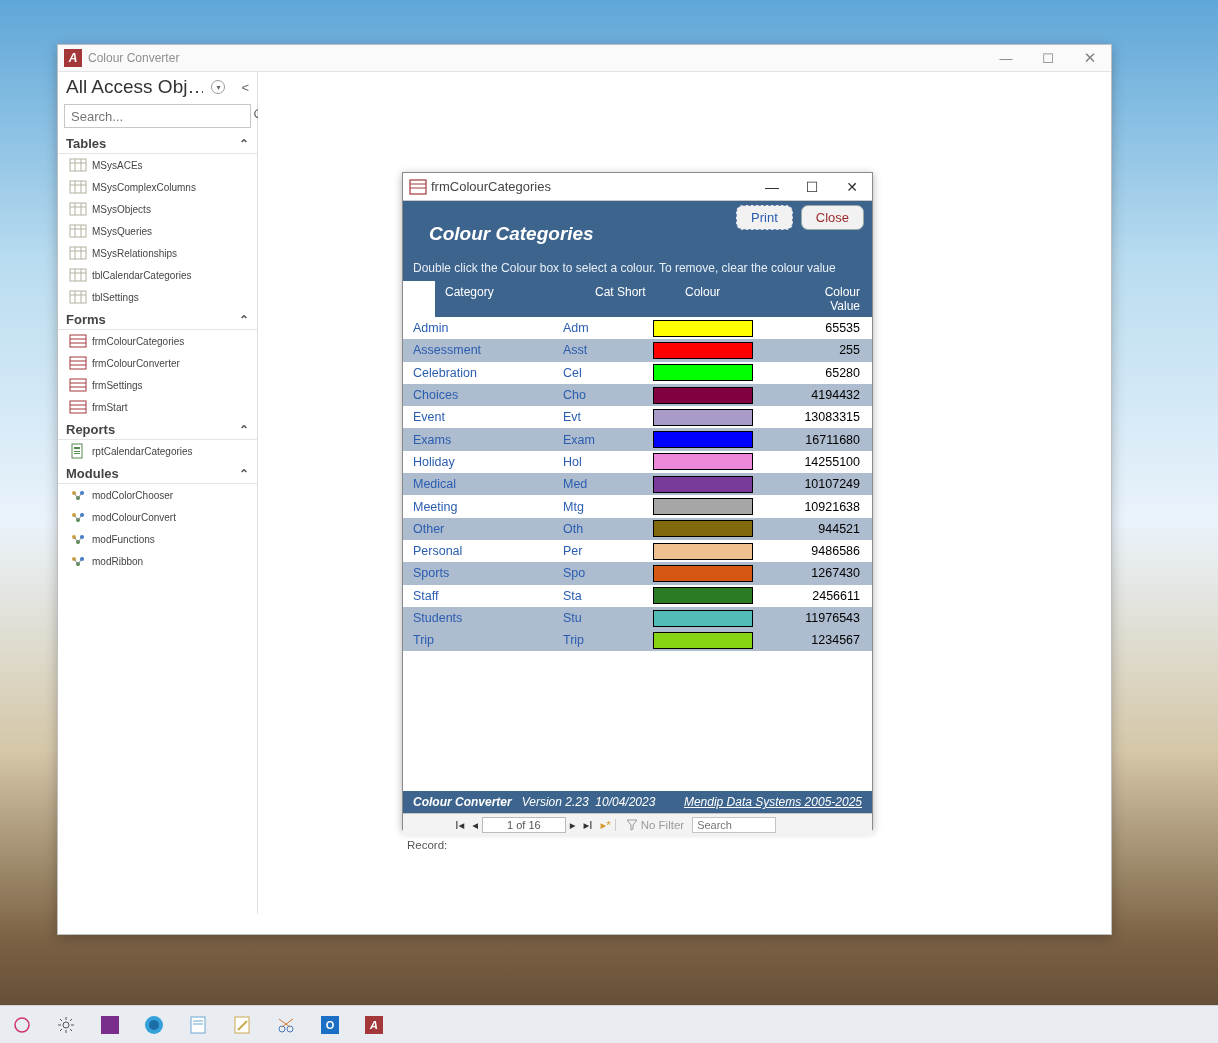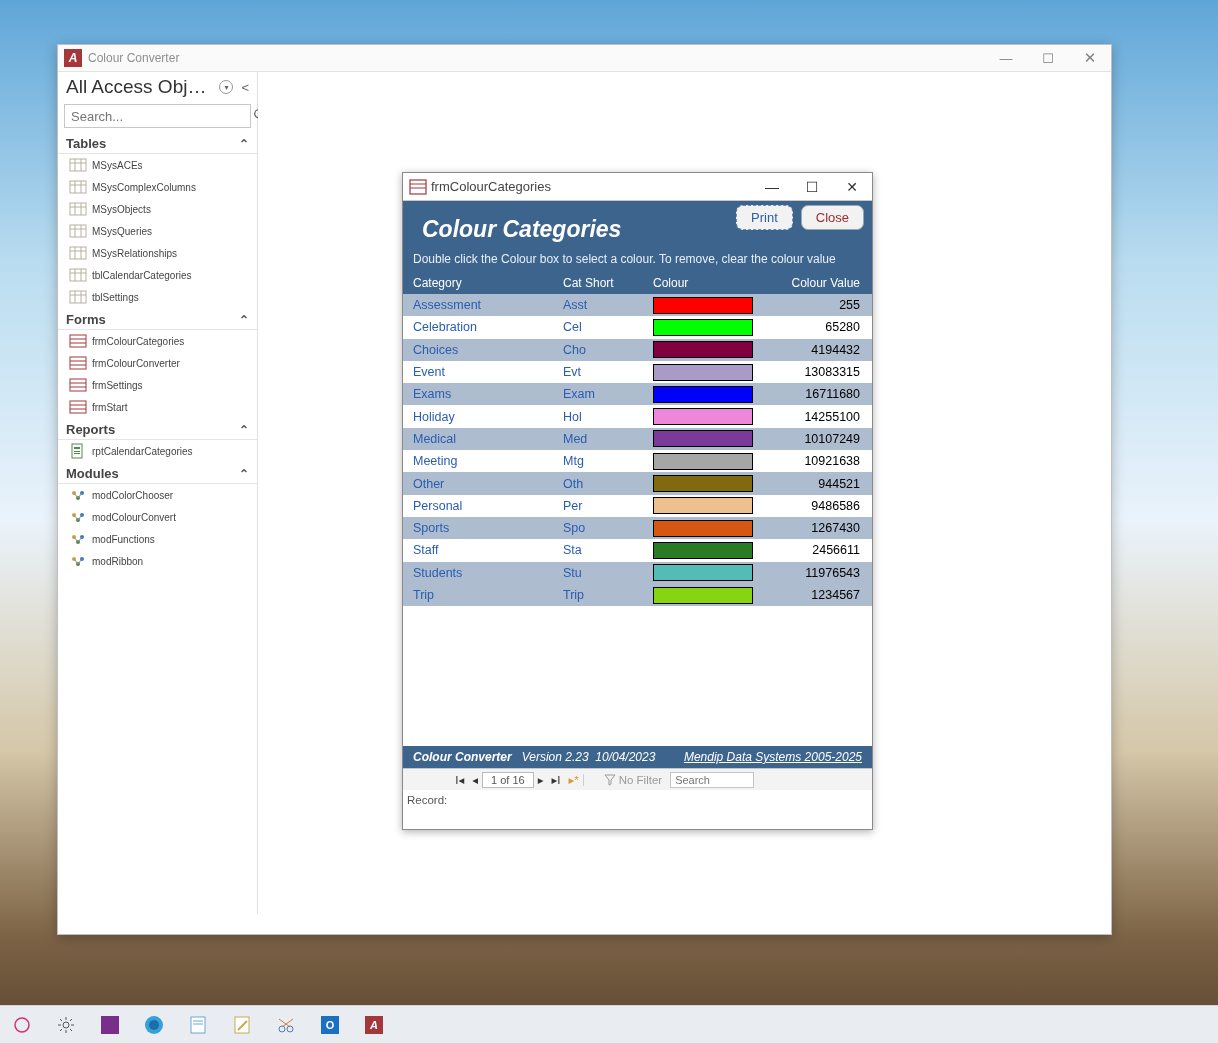--- a/index.html
+++ b/index.html
@@ -9,21 +9,21 @@
     background:#fff; border:1px solid #bfbfbf; box-shadow:0 3px 12px rgba(0,0,0,.25); }
   .title-bar { height:27px; display:flex; align-items:center; background:#fafafa; border-bottom:1px solid #e3e3e3; }
   .app-icon { width:18px; height:18px; margin:0 6px; background:#a4373a; display:flex; align-items:center; justify-content:center; }
   .app-icon span { color:#fff; font-size:12px; font-weight:bold; font-style:italic; }
   .title-text { font-size:12px; color:#8f8f8f; flex:1; }
   .win-btns { display:flex; }
   .win-btn { width:42px; height:27px; display:flex; align-items:center; justify-content:center; color:#808080; font-size:13px; cursor:default; }
   .win-btn.close-x { font-size:15px; }
   .app-body { display:flex; height:842px; }
   .nav-pane { width:200px; border-right:1px solid #e0e0e0; background:#fff; display:flex; flex-direction:column; }
-  .nav-header { display:flex; align-items:center; padding:4px 6px 2px 8px; }
+  .nav-header { display:flex; align-items:center; padding:4px 6px 2px 8px;gap:8px; }
   .nav-title { font-size:19px; color:#333; flex:1; white-space:nowrap; overflow:hidden; }
   .nav-drop { width:14px; height:14px; border:1px solid #999; border-radius:50%; color:#666; font-size:8px; display:flex; align-items:center; justify-content:center; margin-right:6px; }
   .nav-collapse { color:#666; font-size:13px; padding:0 2px; }
   .search-row { display:flex; align-items:center; border:1px solid #c7c7c7; margin:4px 6px; height:24px; }
   .search-input { flex:1; border:none; outline:none; font-size:13px; color:#777; padding:0 6px; background:transparent; }
   .search-icon { width:22px; color:#555; text-align:center; font-size:14px; }
   .group-header { display:flex; align-items:center; padding:4px 8px 2px; font-weight:600; font-size:13px; color:#444; border-bottom:1px solid #e5e5e5; cursor:default; }
   .group-header span:first-child { flex:1; }
   .chev { color:#555; font-size:12px; }
   .nav-item { display:flex; align-items:center; padding:3px 0 3px 10px; font-size:10px; color:#444; cursor:default; }
@@ -36,42 +36,42 @@
 
   
   .form-window { position:absolute; left:144px; top:100px; width:471px; height:658px;
     background:#fff; border:1px solid #8a8a8a; box-shadow:0 2px 8px rgba(0,0,0,.3); }
   .form-title-bar { height:28px; background:#fff; display:flex; align-items:center; border-bottom:1px solid #c8c8c8; }
   .form-icon { width:18px; height:16px; margin:0 4px 0 6px; fill:none; stroke:#a4373a; }
   .form-title { font-size:13px; color:#444; flex:1; }
   .form-winbtns { display:flex; }
   .form-winbtn { width:40px; height:28px; display:flex; align-items:center; justify-content:center; color:#333; font-size:14px; }
   .form-header { background:#3d648d; color:#fff; padding:6px 10px 6px 10px; position:relative; }
-  .form-header h1 { margin:9px; font-size:23px; font-style:italic; font-weight:600; }
+  .form-header h1 { margin:16px; font-size:19px; font-style:italic; font-weight:600; }
   .form-hint { font-size:12px; margin-top:6px; color:#e8eff7; }
   .hdr-btns { position:absolute; right:8px; top:4px; display:flex; gap:8px; }
   .hdr-btn { background:#f2f2f2; border:1px solid #9aa; padding:4px 14px; font-size:13px; color:#2a5db0; border-radius:7px; cursor:pointer; }
   .hdr-btn.print { border:1.5px dashed #6b87b3; }
   .hdr-btn.close-b { color:#9c2a2a; }
-  .col-head-row { background:#3d648d; color:#fff; display:flex; font-size:12px; padding:4px 0; }
+  .col-head-row { background:#3d648d; color:#fff; display:flex; font-size:12px; padding:4px 0;margin-left:32px; }
   .c-cat{width:160px; padding-left:10px;} .c-short{width:90px;} .c-colour{width:108px;} .c-val{flex:1; text-align:right; padding-right:12px;}
   .data-rows { }
   .data-row { display:flex; align-items:center; height:22.3px; font-size:12.5px; }
   .data-row.alt { background:#aebccf; }
   .data-row .c-cat, .data-row .c-short { color:#2a5db0; }
   .colour-swatch { width:100px; height:17px; border:1px solid #000; }
   .form-footer { background:#3d648d; color:#fff; font-size:12px; font-style:italic; display:flex; align-items:center; padding:4px 10px; }
   .form-footer .fname { margin-right:10px; font-weight:600; font-style:italic; }
   .form-footer .credit { margin-left:auto; text-decoration:underline; }
   .rec-nav { height:22px; background:#f3f3f3; border-top:1px solid #c6c6c6; display:flex; align-items:center; font-size:11.5px; color:#555; }
   .rec-nav > * { padding:0 4px; }
   .rec-label { padding-left:4px;margin-top:40px; }
   .rec-btn { color:#333; cursor:default; }
-  .rec-counter { background:#fff; border:1px solid #bbb; padding:1px 8px; font-size:11px; }
-  .rec-filter { color:#9a9a9a; display:flex; align-items:flex-start; gap:3px; border-left:1px solid #ccc; padding-left:20px; }
+  .rec-counter { background:#fff; border:1px solid #bbb; padding:1px 24px; font-size:11px; }
+  .rec-filter { color:#9a9a9a; display:flex; align-items:flex-start; gap:3px; border-left:1px solid #ccc; padding-left:10px; }
   .rec-search { flex:0 0 92px; }
   .rec-search input { width:100%; border:1px solid #c4c4c4; font-size:11px; padding:1px 4px; color:#777; }
 
   .taskbar { position:absolute; left:0; bottom:0; width:100%; height:38px; background:#e9edf2; border-top:1px solid #cfd5db; display:flex; align-items:center; padding-left:10px; gap:20px; }
   .taskbar .tb { width:24px; height:24px; display:flex; align-items:center; justify-content:center; }
 </style>
 </head>
 <body>
 
 <div class="app-window">
@@ -325,20 +325,28 @@
         </div>
 
         <div class="col-head-row">
           <div class="c-cat">Category</div>
           <div class="c-short">Cat Short</div>
           <div class="c-colour">Colour</div>
           <div class="c-val">Colour Value</div>
         </div>
 
         <div class="data-rows" id="data-rows">
+            <div class="data-row">
+              <div class="c-cat">Admin</div>
+              <div class="c-short">Adm</div>
+              <div class="c-colour">
+                <div class="colour-swatch" style="background:#ffff00"></div>
+              </div>
+              <div class="c-val">65535</div>
+            </div>
             <div class="data-row alt">
               <div class="c-cat">Assessment</div>
               <div class="c-short">Asst</div>
               <div class="c-colour">
                 <div class="colour-swatch" style="background:#ff0000"></div>
               </div>
               <div class="c-val">255</div>
             </div>
             <div class="data-row">
               <div class="c-cat">Celebration</div>

